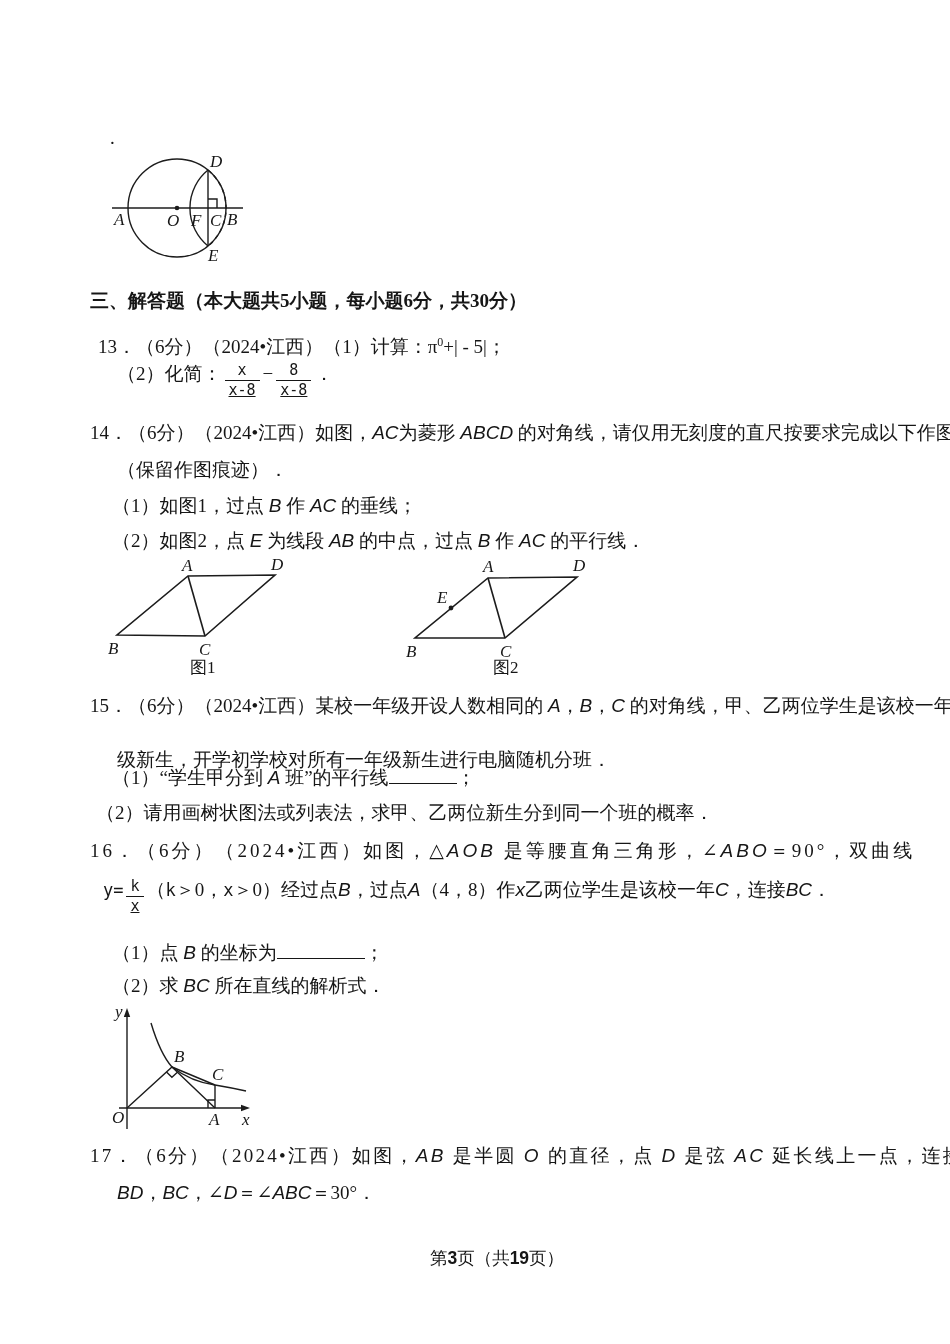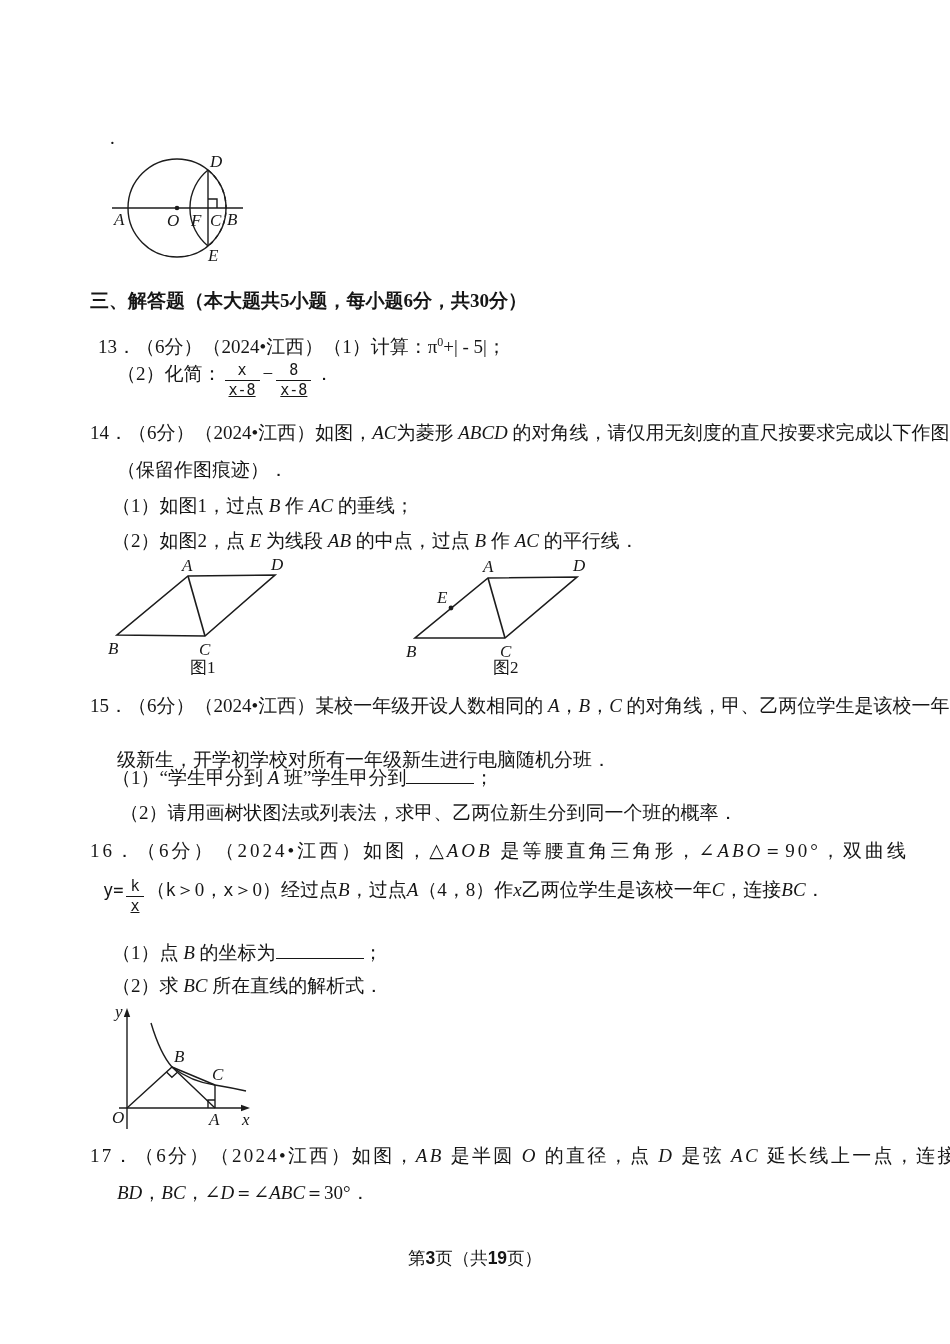--- a/index.html
+++ b/index.html
@@ -5,40 +5,40 @@
   html,body{margin:0;padding:0;}
   body{
     width:950px;height:1344px;background:#ffffff;position:relative;
     font-family:"Liberation Serif","DejaVu Serif",serif;color:#161616;
     overflow:hidden;
   }
   .line{position:absolute;font-size:19px;line-height:24px;white-space:nowrap;}
   .flexline{display:flex;align-items:flex-start;}
   .b{font-weight:bold;font-family:"Liberation Sans","DejaVu Sans",sans-serif;}
   .hb{font-weight:bold;margin-top:10px;}
-  .it{font-style:italic;font-family:Liberation Serif, serif;}
+  .it{font-style:italic;font-family:Liberation Sans, sans-serif;}
   .mono{font-family:"DejaVu Sans Mono","Liberation Mono",monospace;font-size:17px;}
   .sup{font-size:12px;vertical-align:7px;}
   .u{display:inline-block;border-bottom:1.6px solid #161616;height:15px;}
   .frac{display:inline-block;text-align:center;vertical-align:middle;
         font-family:"DejaVu Sans Mono","Liberation Mono",monospace;
         font-size:15px;line-height:1.15;margin:0 3px;}
   .frac .num{display:block;border-bottom:1.5px solid #161616;padding:0 4px 1px;}
   .frac .den{display:block;padding:1px 4px 0;text-decoration:underline;}
   .wide{letter-spacing:3px;}
   .wide2{letter-spacing:2.3px;}
   .fig{position:absolute;}
   .fig .stroke{fill:none;stroke:#1c1c1c;stroke-width:1.4;}
   .fig .stroke2{fill:none;stroke:#1c1c1c;stroke-width:1.6;}
   .fig .dashed{stroke-dasharray:4.5,3.5;}
   .fig .fill{fill:#1c1c1c;stroke:none;}
   .fig text{font-family:"Liberation Serif","DejaVu Serif",serif;
             font-style:italic;font-size:17px;fill:#161616;}
   .fig text.cap{font-style:normal;font-size:17px;}
-  .footer{font-size:17.5px;}
+  .footer{font-size:17.5px;margin-left:22px;}
 </style>
 </head>
 <body>
 
 <div>
 
   <div class="line" style="left:110px;top:126px"><span>.</span></div>
 
   <svg class="fig" style="left:95px;top:133px" width="170" height="140" viewBox="0 0 170 140">
     <line class="stroke" x1="17" y1="75" x2="148" y2="75"></line>
@@ -96,22 +96,22 @@
     <text x="37" y="47">E</text>
     <text x="83" y="16">A</text>
     <text x="173" y="15">D</text>
     <text x="6" y="101">B</text>
     <text x="100" y="101">C</text>
     <text class="cap" x="93" y="117">图2</text>
   </svg>
 
   <div class="line" style="left:90px;top:694px"><span>15．（6分）（2024•江西）某校一年级开设人数相同的 </span><span class="it">A</span><span>，</span><span class="it">B</span><span>，</span><span class="it">C</span><span> 的对角线，甲、乙两位学生是该校一年</span></div>
   <div class="line" style="left:117px;top:748px"><span>级新生，开学初学校对所有一年级新生进行电脑随机分班．</span></div>
-  <div class="line" style="left:112px;top:766px"><span>（1）“学生甲分到 </span><span class="it">A</span><span> 班”学生甲分到</span><span class="u" style="width: 68px;"></span><span>；</span></div>
-  <div class="line" style="left:120px;top:801px"><span>（2）请用画树状图法或列表法，求甲、乙两位新生分到同一个班的概率．</span></div>
+  <div class="line" style="left:112px;top:766px"><span>（1）“学生甲分到 </span><span class="it">A</span><span> 班”的平行线</span><span class="u" style="width: 68px;"></span><span>；</span></div>
+  <div class="line" style="left:96px;top:801px"><span>（2）请用画树状图法或列表法，求甲、乙两位新生分到同一个班的概率．</span></div>
 
   <div class="line wide" style="left:90px;top:839px"><span>16．（6分）（2024•江西）如图，△</span><span class="it">AOB</span><span> 是等腰直角三角形，∠</span><span class="it">ABO</span><span>＝90°，双曲线</span></div>
   <div class="line flexline" style="left:103px;top:878px;height:52px">
       <span class="mono">y=</span>
       <span class="frac">
         <span class="num">k</span>
         <span class="den">x</span>
       </span>
       <span>（</span>
       <span class="mono">k</span>

